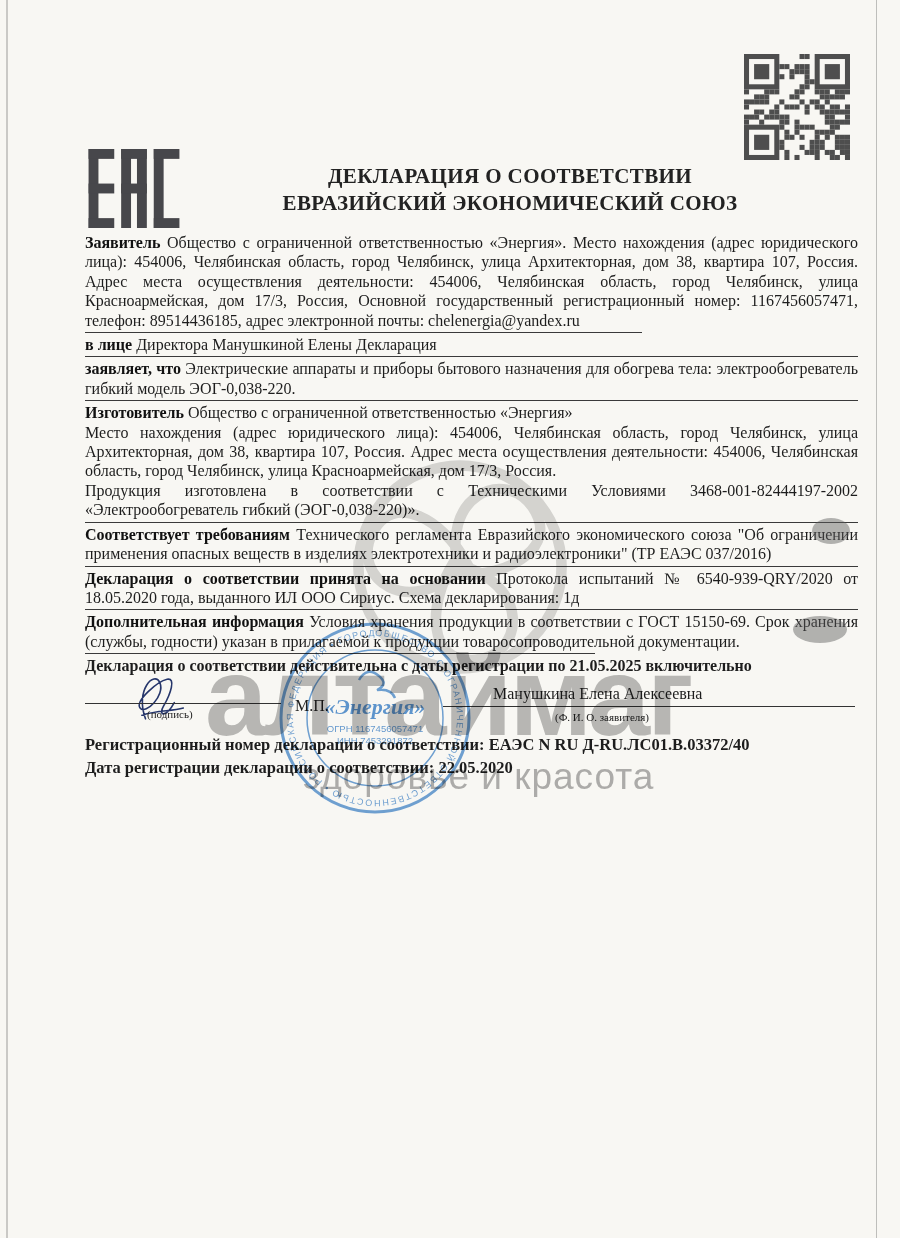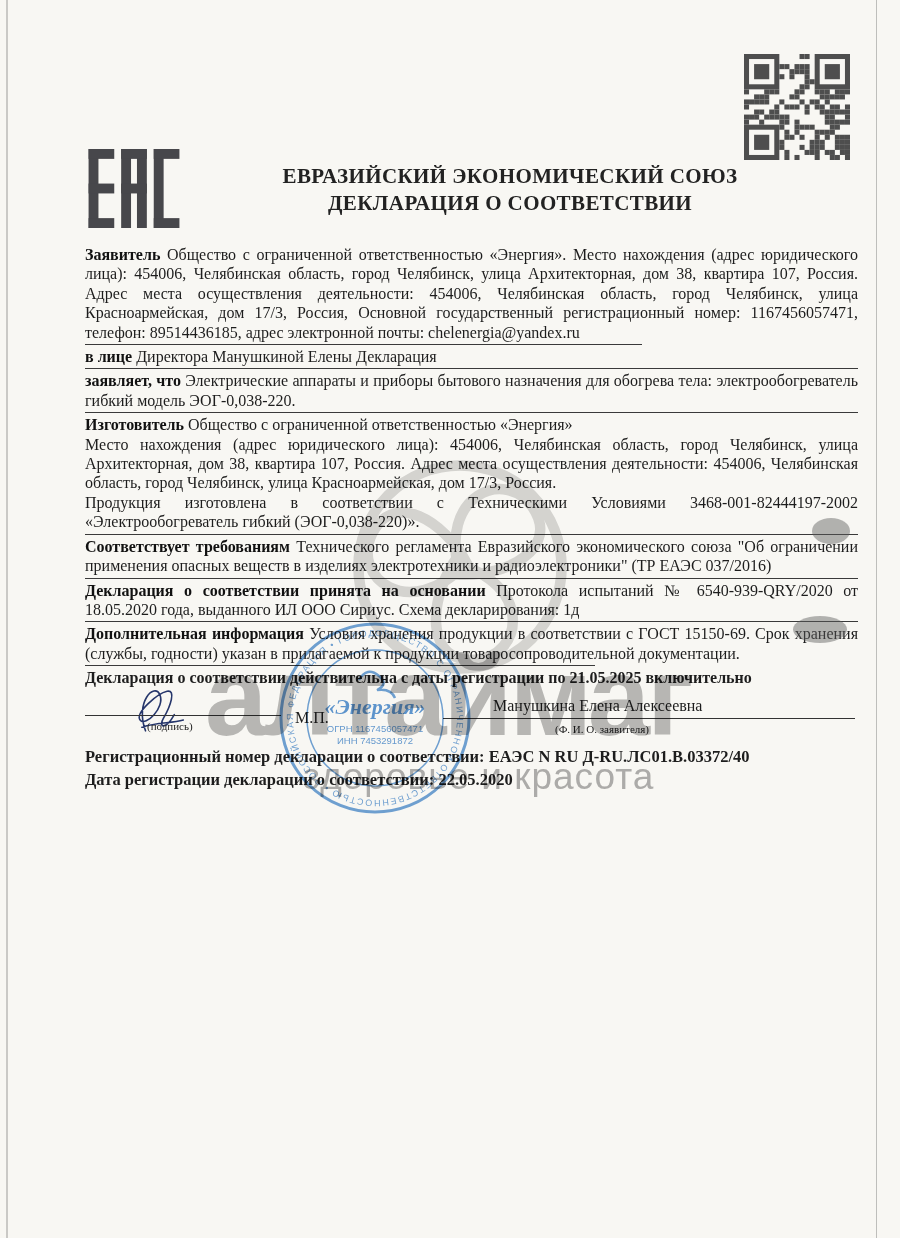--- a/index.html
+++ b/index.html
@@ -7,21 +7,21 @@
         font-family:"Liberation Serif",serif;color:#1d1d1d;overflow:hidden;}
   .edge-left{position:absolute;left:6px;top:0;width:2px;height:100%;background:rgba(95,95,95,.30);}
   .edge-right{position:absolute;left:876px;top:0;width:1px;height:100%;background:rgba(120,120,120,.45);}
 
   .eac{position:absolute;left:88px;top:149px;}
   .qr{position:absolute;left:744px;top:54px;}
 
   .title{position:absolute;left:150px;top:163px;width:720px;text-align:center;
          font-weight:bold;font-size:21px;line-height:27px;letter-spacing:.4px;color:#222;}
 
-  .content{position:absolute;left:85px;top:233px;width:773px;font-size:16px;line-height:19.4px;margin-top:12px;}
+  .content{position:absolute;left:85px;top:233px;width:773px;font-size:16px;line-height:19.4px;}
   .content p{margin:0;text-align:justify;}
   .content p.nj{text-align:left;}
   .hr{height:1px;background:#3a3a3a;margin:2px 0 2px 0;width:773px;}
   b{color:#111;}
   .boldline{font-weight:bold;text-align:right;}
 
   .sig-row{position:relative;height:54px;margin-top:3px;}
   .sig-svg{position:absolute;left:28px;top:-16px;}
   .sig-line{position:absolute;left:0;top:24px;width:196px;border-top:1.2px solid #333;}
   .sig-label{position:absolute;left:62px;top:26px;font-size:11px;color:#222;}
@@ -216,22 +216,22 @@
       <rect x="10" y="10" width="15" height="15" fill="#4e4e4e"></rect>
       <rect x="70" y="0" width="35" height="35" fill="#4e4e4e"></rect>
       <rect x="75" y="5" width="25" height="25" fill="#f8f7f3"></rect>
       <rect x="80" y="10" width="15" height="15" fill="#4e4e4e"></rect>
       <rect x="0" y="70" width="35" height="35" fill="#4e4e4e"></rect>
       <rect x="5" y="75" width="25" height="25" fill="#f8f7f3"></rect>
       <rect x="10" y="80" width="15" height="15" fill="#4e4e4e"></rect>
     </svg>
 
   <div class="title">
+    <div>ДЕКЛАРАЦИЯ О СООТВЕТСТВИИ</div>
     <div>ЕВРАЗИЙСКИЙ ЭКОНОМИЧЕСКИЙ СОЮЗ</div>
-    <div>ДЕКЛАРАЦИЯ О СООТВЕТСТВИИ</div>
   </div>
 
   <div class="content">
     <p><b>Заявитель</b> <span>Общество с ограниченной ответственностью «Энергия». Место нахождения (адрес юридического лица): 454006, Челябинская область, город Челябинск, улица Архитекторная, дом 38, квартира 107, Россия. Адрес места осуществления деятельности: 454006, Челябинская область, город Челябинск, улица Красноармейская, дом 17/3, Россия, Основной государственный регистрационный номер: 1167456057471, телефон: 89514436185, адрес электронной почты: chelenergia@yandex.ru</span></p>
     <div class="hr" style="width:557px"></div>
 
     <p class="nj"><b>в лице</b> <span>Директора Манушкиной Елены Декларация</span></p>
     <div class="hr"></div>
 
     <p><b>заявляет, что</b> <span>Электрические аппараты и приборы бытового назначения для обогрева тела: электрообогреватель гибкий модель ЭОГ-0,038-220.</span></p>

